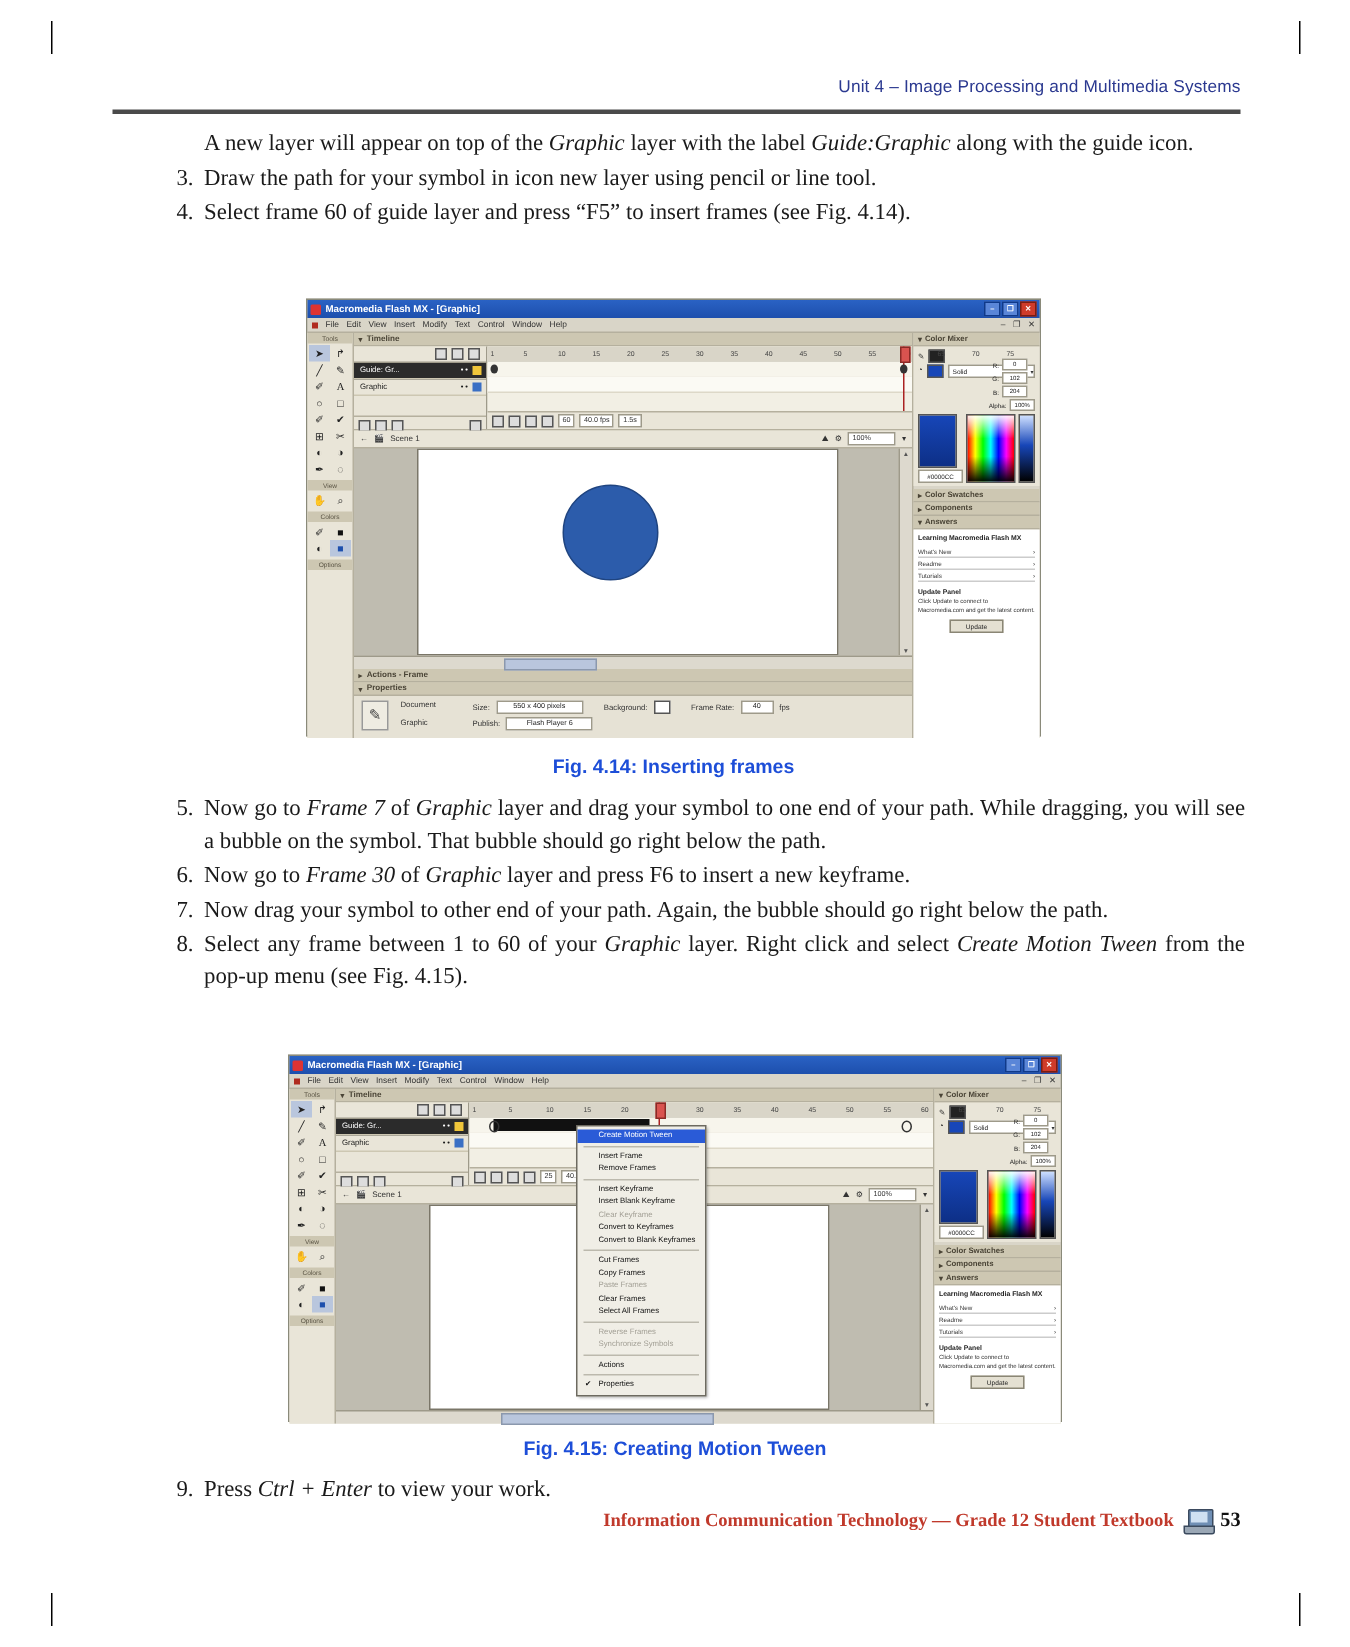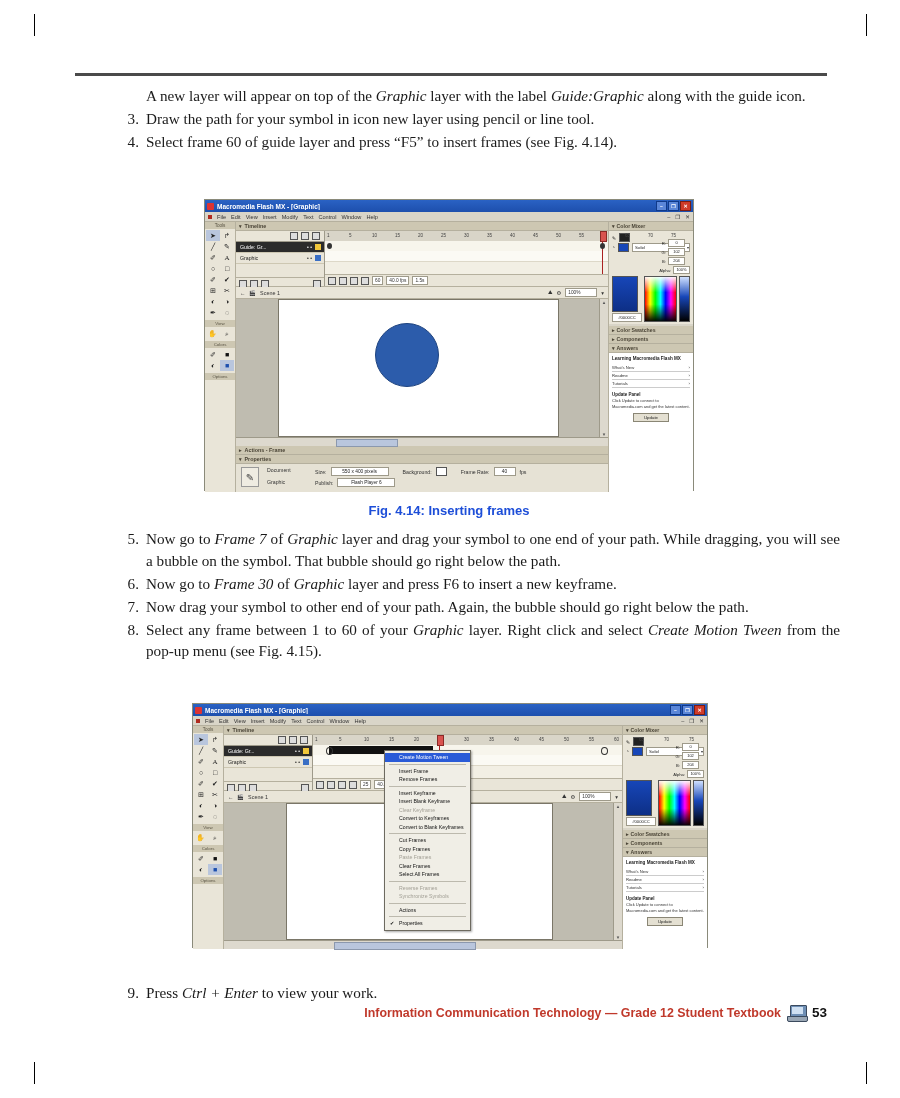--- a/index.html
+++ b/index.html
@@ -15,38 +15,38 @@
 
   
   .unit-header{
     position:absolute;left:75px;top:52px;width:752px;
     text-align:right;font-family:"Liberation Sans",sans-serif;
     font-size:11.5px;color:#2b3990;letter-spacing:.1px;
   }
   .header-rule{position:absolute;left:75px;top:73px;width:752px;height:2.5px;background:#4a4a4a;}
 
   
-  .content{position:absolute;left:110px;top:85px;width:720px;margin-left:10px;}
+  .content{position:absolute;left:110px;top:85px;width:720px;}
   .para{font-size:15.2px;line-height:21.5px;text-align:justify;margin:0 0 1px 0;}
   .li{display:flex;font-size:15.2px;line-height:21.5px;margin:0 0 1.5px 0;}
   .li .num{width:19px;flex:none;text-align:right;padding-right:7px;}
   .li .txt{flex:1;text-align:justify;}
   .ind{padding-left:26px;}
   em{font-style:italic;}
 
   
   .caption{
     font-family:"Liberation Sans",sans-serif;font-weight:bold;
     font-size:13px;color:#1d4ed8;text-align:center;
   }
 
   
   .footer{
     position:absolute;left:75px;top:1005px;width:752px;
-    text-align:right;font-family:Liberation Sans, sans-serif;
+    text-align:right;font-family:Liberation Serif, serif;
     font-weight:bold;font-size:12.4px;color:#c0392b;
     display:flex;align-items:center;justify-content:flex-end;gap:6px;
   }
   .footer .pg{color:#111;font-size:13.5px;}
   .pc-icon{display:inline-block;width:19px;height:15px;position:relative;}
   .pc-icon .scr{position:absolute;left:3px;top:0;width:15px;height:11px;background:#6f8fb5;border:1.2px solid #3b4a5e;border-radius:1px;}
   .pc-icon .scr2{position:absolute;left:5px;top:2px;width:11px;height:7px;background:#cfe0f2;}
   .pc-icon .base{position:absolute;left:0;top:11px;width:19px;height:4px;background:#9aa7b5;border:1px solid #3b4a5e;border-radius:0 0 2px 2px;}
 
   
@@ -194,20 +194,21 @@
 </head>
 <body>
 
 <div class="page">
 
   <div class="cmark" style="left:34px;top:14px;width:1px;height:22px;"></div>
   <div class="cmark" style="left:866px;top:14px;width:1px;height:22px;"></div>
   <div class="cmark" style="left:34px;top:1062px;width:1px;height:22px;"></div>
   <div class="cmark" style="left:866px;top:1062px;width:1px;height:22px;"></div>
 
+  <div class="unit-header">Unit 4 – Image Processing and Multimedia Systems</div>
   <div class="header-rule"></div>
 
   <div class="content">
     <p class="para ind">
       A new layer will appear on top of the <em>Graphic</em> layer with the label <em>Guide:Graphic</em> along with the guide icon.
     </p>
 
     <div class="li">
       <span class="num">3.</span>
       <span class="txt">Draw the path for your symbol in icon new layer using pencil or line tool.</span>
@@ -777,20 +778,21 @@
       <div class="sep"></div>
       <div class="mi">Actions</div>
       <div class="sep"></div>
       <div class="mi">
         <span class="chk">✔</span>
         <span>Properties</span>
       </div>
     </div>
   </div>
 
+  <div class="caption" style="position:absolute;left:192px;top:958px;width:516px;">Fig. 4.15: Creating Motion Tween</div>
 
   <div class="content" style="top:982px;">
     <div class="li">
       <span class="num">9.</span>
       <span class="txt">Press <em>Ctrl + Enter</em> to view your work.</span>
     </div>
   </div>
 
   <div class="footer">
     <span>Information Communication Technology — Grade 12 Student Textbook</span>

